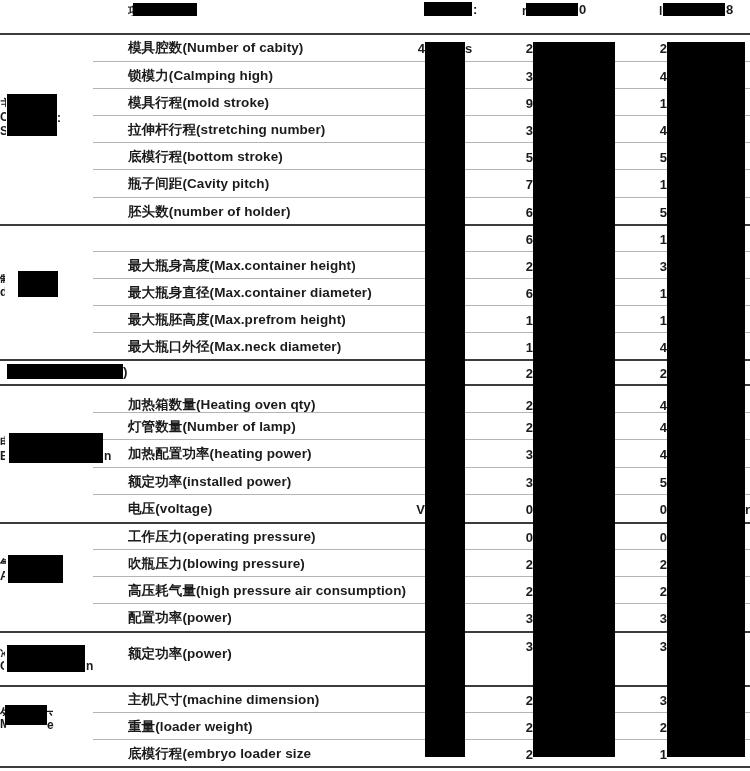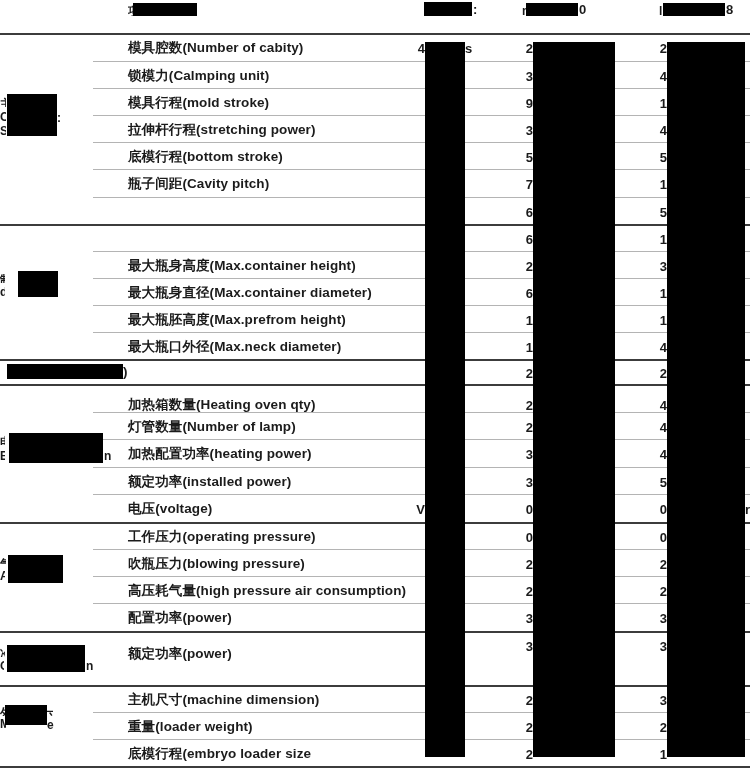--- a/index.html
+++ b/index.html
@@ -110,45 +110,46 @@
   <div class="black" style="left:667px;top:42px;width:78px;height:715px"></div>
 
   <div class="row" style="top:34px;height:28px">
     <span class="lbl">模具腔数(Number of cabity)</span>
     <span class="frag fa-l">4</span>
     <span class="frag fa-r">s</span>
     <span class="frag fb">2</span>
     <span class="frag fc">2</span>
   </div>
   <div class="row" style="top:62px;height:27px">
-    <span class="lbl">锁模力(Calmping unit)</span>
+    <span class="lbl">锁模力(Calmping high)</span>
     <span class="frag fb">3</span>
     <span class="frag fc">4</span>
   </div>
   <div class="row" style="top:89px;height:27px">
     <span class="lbl">模具行程(mold stroke)</span>
     <span class="frag fb">9</span>
     <span class="frag fc">1</span>
   </div>
   <div class="row" style="top:116px;height:27px">
-    <span class="lbl">拉伸杆行程(stretching power)</span>
+    <span class="lbl">拉伸杆行程(stretching number)</span>
     <span class="frag fb">3</span>
     <span class="frag fc">4</span>
   </div>
   <div class="row" style="top:143px;height:27px">
     <span class="lbl">底模行程(bottom stroke)</span>
     <span class="frag fb">5</span>
     <span class="frag fc">5</span>
   </div>
   <div class="row" style="top:170px;height:28px">
     <span class="lbl">瓶子间距(Cavity pitch)</span>
     <span class="frag fb">7</span>
     <span class="frag fc">1</span>
   </div>
   <div class="row" style="top:198px;height:27px">
+    <span class="lbl">胚头数(number of holder)</span>
     <span class="frag fb">6</span>
     <span class="frag fc">5</span>
   </div>
   <div class="row" style="top:225px;height:27px">
     <span class="frag fb">6</span>
     <span class="frag fc">1</span>
   </div>
   <div class="row" style="top:252px;height:27px">
     <span class="lbl">最大瓶身高度(Max.container height)</span>
     <span class="frag fb">2</span>

